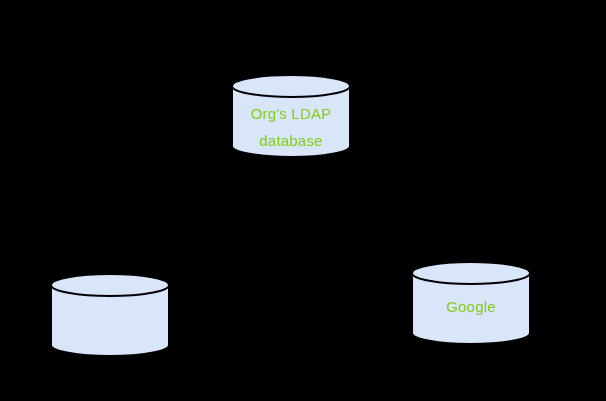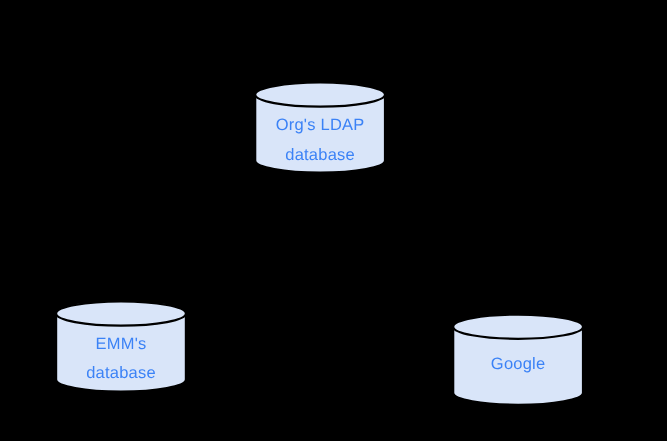--- a/index.html
+++ b/index.html
@@ -26,30 +26,30 @@
     left: 0;
     width: 100%;
     height: 100%;
     display: block;
   }
   .node .label {
     position: absolute;
     left: 0;
     right: 0;
     text-align: center;
-    color: #3b82f6;
+    color: #84cc16;
     font-size: 15px;
     line-height: 27px;
     letter-spacing: 0.2px;
   }
   .label span { display: block; }
   
   .node-ldap   { left: 231px; top: 74px;  }
   .node-emm    { left: 50px;  top: 273px; }
-  .node-google { left: 410px; top: 285px; width: 122px; }
+  .node-google { left: 410px; top: 261px; width: 122px; }
   .node-ldap .label   { top: 26px; }
   .node-emm .label    { top: 26px; }
   .node-google .label { top: 32px; }
 </style>
 </head>
 <body>
 
 <div class="canvas">
 
   <div class="node node-ldap">
@@ -61,24 +61,20 @@
       <span>Org's LDAP</span>
       <span>database</span>
     </div>
   </div>
 
   <div class="node node-emm">
     <svg viewBox="0 0 120 84" aria-hidden="true">
       <path d="M1,12 L1,72 A59,11 0 0 0 119,72 L119,12 A59,11 0 0 0 1,12 Z" fill="#d9e5f9" stroke="#000000" stroke-width="2"></path>
       <ellipse cx="60" cy="12" rx="59" ry="11" fill="#d9e5f9" stroke="#000000" stroke-width="2"></ellipse>
     </svg>
-    <div class="label">
-      <span>EMM's</span>
-      <span>database</span>
-    </div>
   </div>
 
   <div class="node node-google">
     <svg viewBox="0 0 120 84" aria-hidden="true">
       <path d="M1,12 L1,72 A59,11 0 0 0 119,72 L119,12 A59,11 0 0 0 1,12 Z" fill="#d9e5f9" stroke="#000000" stroke-width="2"></path>
       <ellipse cx="60" cy="12" rx="59" ry="11" fill="#d9e5f9" stroke="#000000" stroke-width="2"></ellipse>
     </svg>
     <div class="label">
       <span>Google</span>
     </div>

